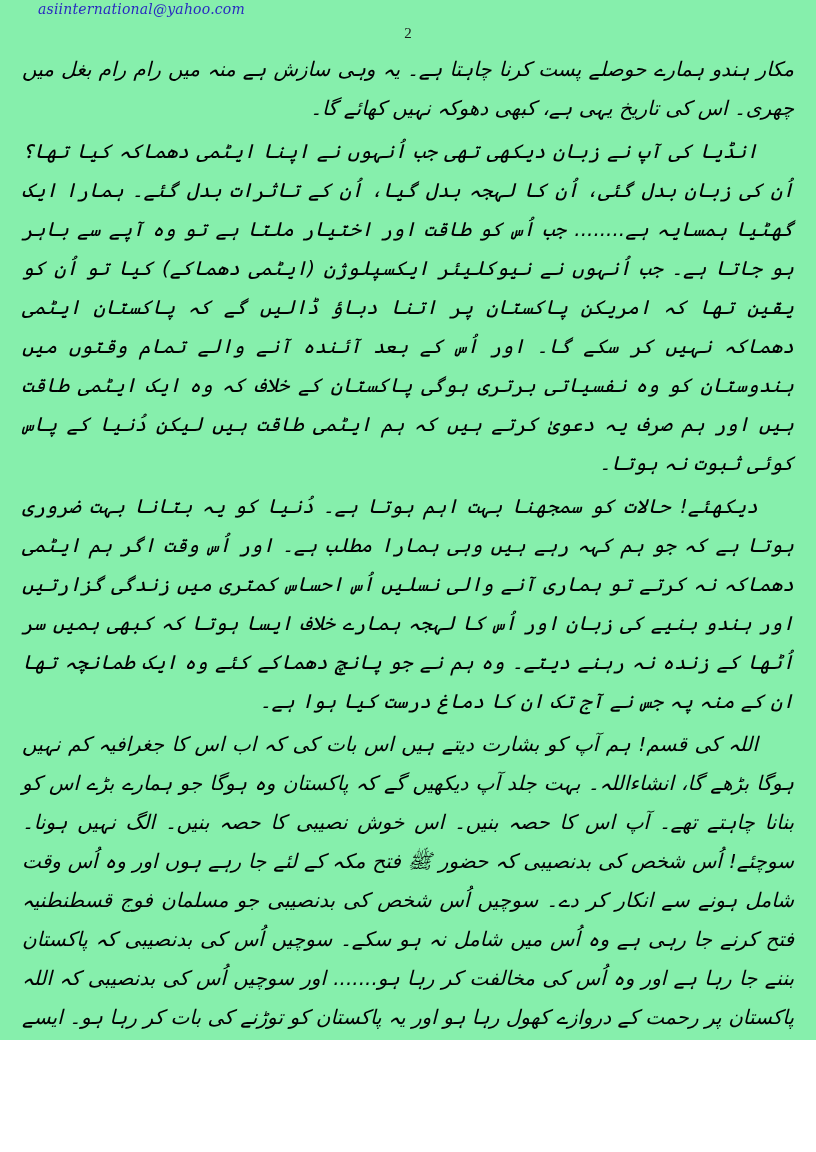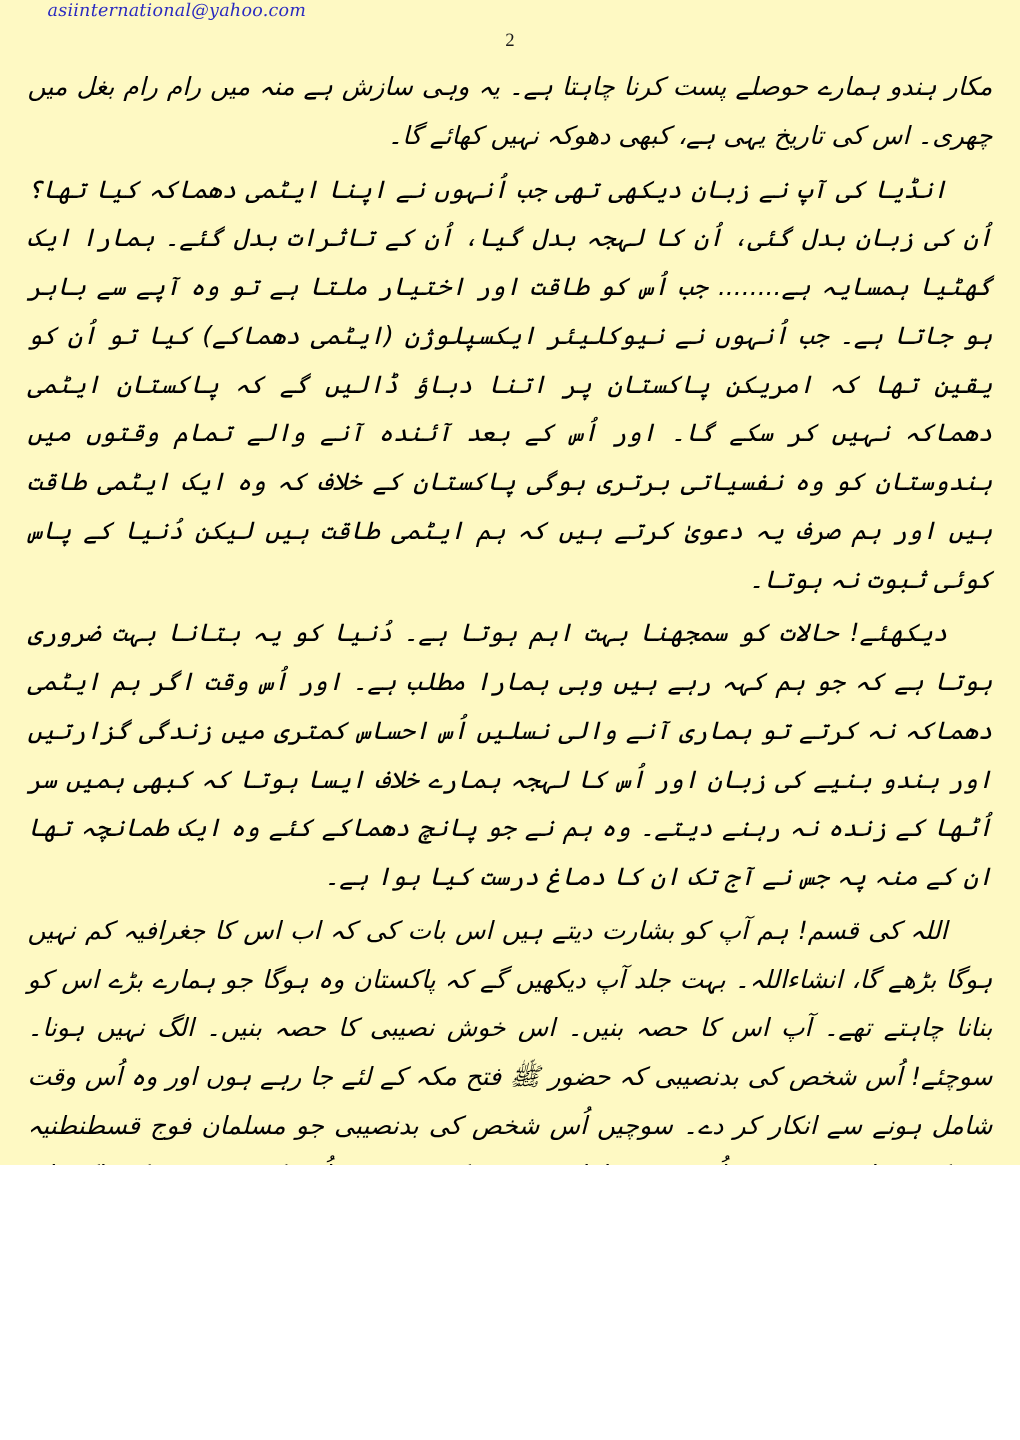--- a/index.html
+++ b/index.html
@@ -1,20 +1,20 @@
 <!DOCTYPE html>
 <html lang="ur"><head>
 <meta charset="utf-8">
 <style>
   * { margin:0; padding:0; box-sizing:border-box; }
   html,body { background:#ffffff; }
   body { width:816px; height:1152px; font-family:"DejaVu Sans", sans-serif; }
   .page {
-    position:relative; width:816px; height:932px;
-    background:#fef9c3; overflow:hidden;
+    position:relative; width:816px; height:1040px;
+    background:#86efac; overflow:hidden;
   }
   .header-email {
     position:absolute; top:1px; left:38px;
     font-family:"DejaVu Serif", serif; font-style:italic;
     font-size:14px; color:#2a2ac0; letter-spacing:0.2px;
   }
   .page-number {
     position:absolute; top:25px; left:0; width:100%;
     text-align:center; font-family:"Liberation Serif", serif;
     font-size:15px; color:#1a1a1a;

